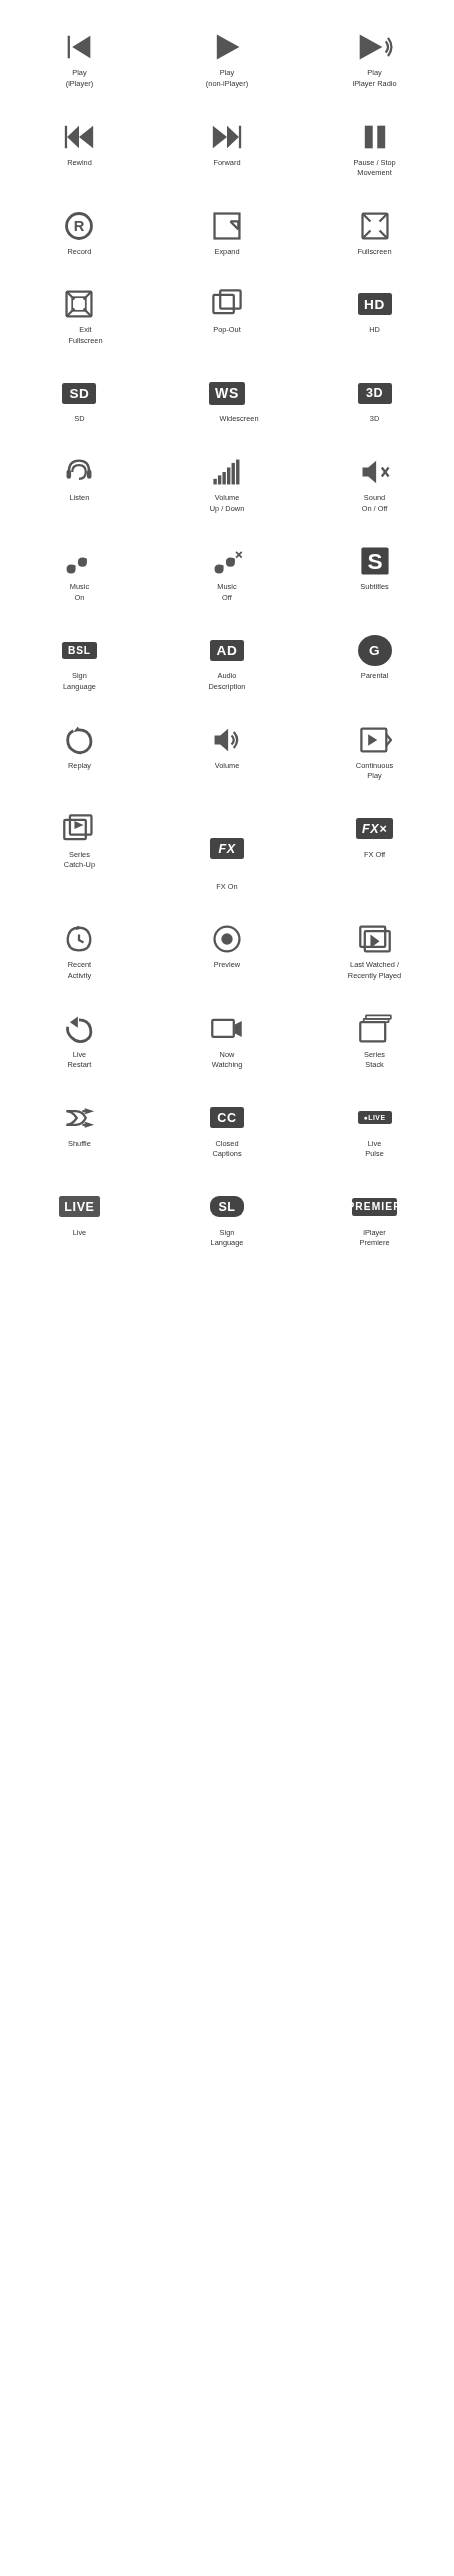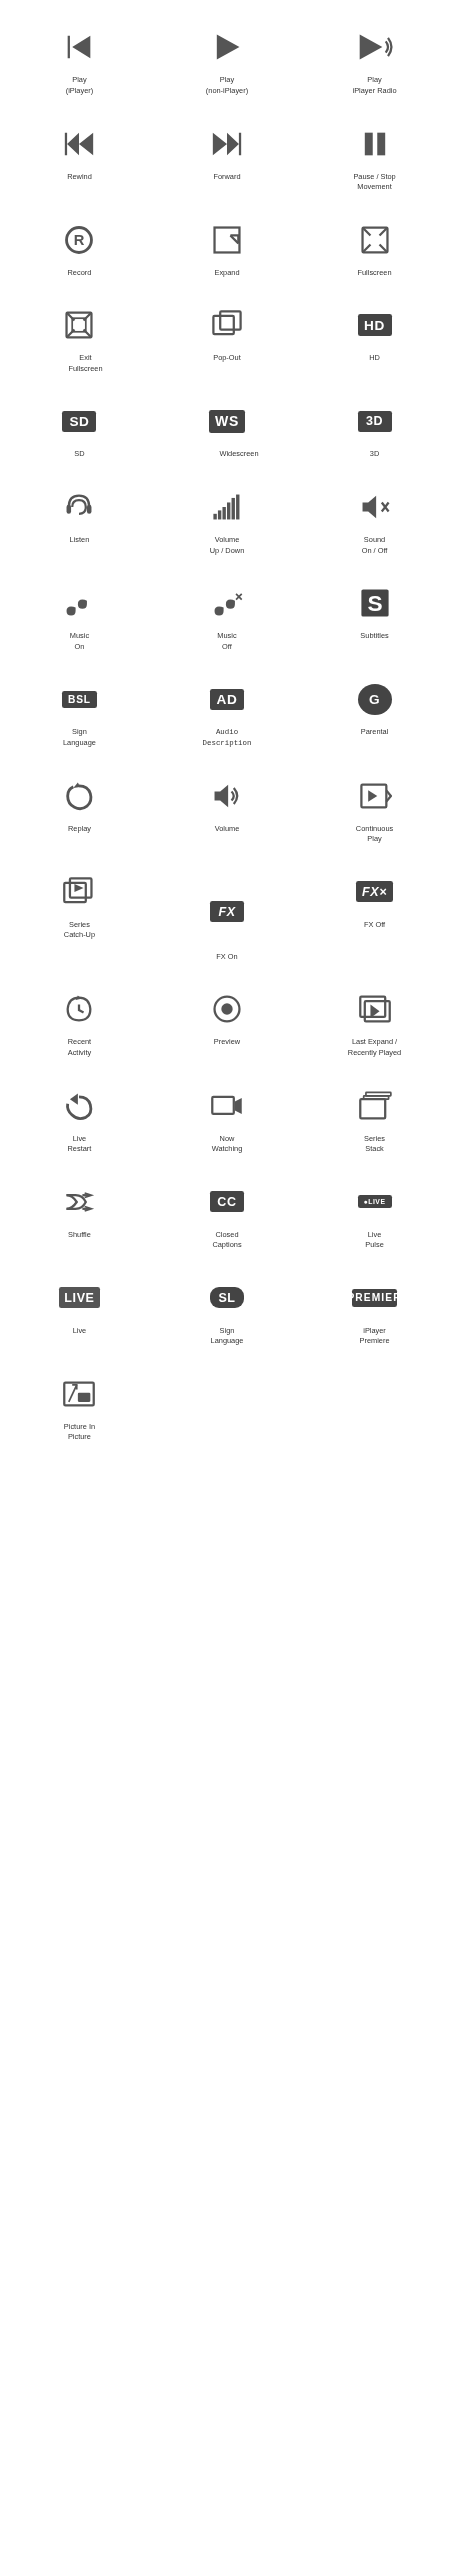--- a/index.html
+++ b/index.html
@@ -14,21 +14,21 @@
       grid-template-columns: repeat(3, 1fr);
       padding: 11.4px 5.7px;
       gap: 0;
     }
     .icon-cell {
       display: flex;
       flex-direction: column;
       align-items: center;
       justify-content: flex-start;
       padding: 16px 5.7px 11.4px;
-      gap: 8px;
+      gap: 1px;
     }
     .icon-wrap {
       width: 45px;
       height: 40px;
       display: flex;
       align-items: center;
       justify-content: center;
     }
     .icon-label {
       font-size: 7.4px;
@@ -270,21 +270,21 @@
       <div class="icon-wrap">
         <span class="badge bsl">BSL</span>
       </div>
       <div class="icon-label" style="white-space: pre-line;">Sign
 Language</div>
     </div>
     <div class="icon-cell">
       <div class="icon-wrap">
         <span class="badge ad">AD</span>
       </div>
-      <div class="icon-label" style="white-space: pre-line; font-family: Liberation Mono, monospace;">Audio
+      <div class="icon-label" style="white-space: pre-line;">Audio
 Description</div>
     </div>
     <div class="icon-cell">
       <div class="icon-wrap">
         <span class="badge parental-g">G</span>
       </div>
       <div class="icon-label" style="white-space: pre-line;">Parental</div>
     </div>
     <div class="icon-cell">
       <div class="icon-wrap">
@@ -361,21 +361,21 @@
       <div class="icon-label" style="white-space: pre-line;">Preview</div>
     </div>
     <div class="icon-cell">
       <div class="icon-wrap">
         <svg width="34" height="34" viewBox="0 0 60 60">
     <rect x="4" y="8" width="44" height="36" fill="none" stroke="#555" stroke-width="4" rx="2"></rect>
     <rect x="12" y="16" width="44" height="36" fill="none" stroke="#555" stroke-width="4" rx="2"></rect>
     <path d="M22 22 L38 34 L22 46 Z"></path>
   </svg>
       </div>
-      <div class="icon-label" style="white-space: pre-line;">Last Expand /
+      <div class="icon-label" style="white-space: pre-line;">Last Watched /
 Recently Played</div>
     </div>
     <div class="icon-cell">
       <div class="icon-wrap">
         <svg width="34" height="34" viewBox="0 0 60 60">
     <path d="M30 14 Q46 14 50 28 Q54 44 42 50 Q28 56 18 46 Q8 38 10 26" fill="none" stroke="#555" stroke-width="5"></path>
     <path d="M28 8 L14 18 L28 28 Z"></path>
   </svg>
       </div>
       <div class="icon-label" style="white-space: pre-line;">Live
@@ -443,26 +443,14 @@
       <div class="icon-label" style="white-space: pre-line;">Sign
 Language</div>
     </div>
     <div class="icon-cell">
       <div class="icon-wrap">
         <span class="badge premier-badge">PREMIER</span>
       </div>
       <div class="icon-label" style="white-space: pre-line;">iPlayer
 Premiere</div>
     </div>
-    <div class="icon-cell">
-      <div class="icon-wrap">
-        <svg width="34" height="34" viewBox="0 0 60 60">
-    <rect x="4" y="10" width="52" height="40" fill="none" stroke="#555" stroke-width="4" rx="2"></rect>
-    <rect x="28" y="28" width="22" height="16" fill="#555" rx="2"></rect>
-    <path d="M12 44 L26 14" fill="none" stroke="#555" stroke-width="3"></path>
-    <path d="M18 14 L26 14 L26 22" fill="none" stroke="#555" stroke-width="3"></path>
-  </svg>
-      </div>
-      <div class="icon-label" style="white-space: pre-line;">Picture In
-Picture</div>
-    </div>
   </div>
 
 
 </body></html>

